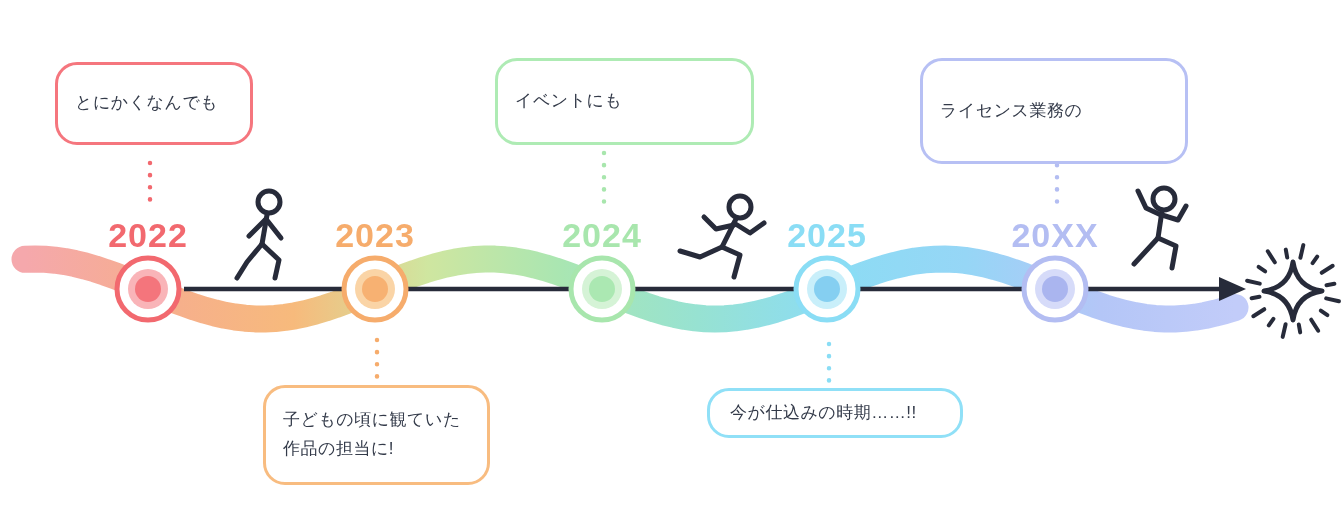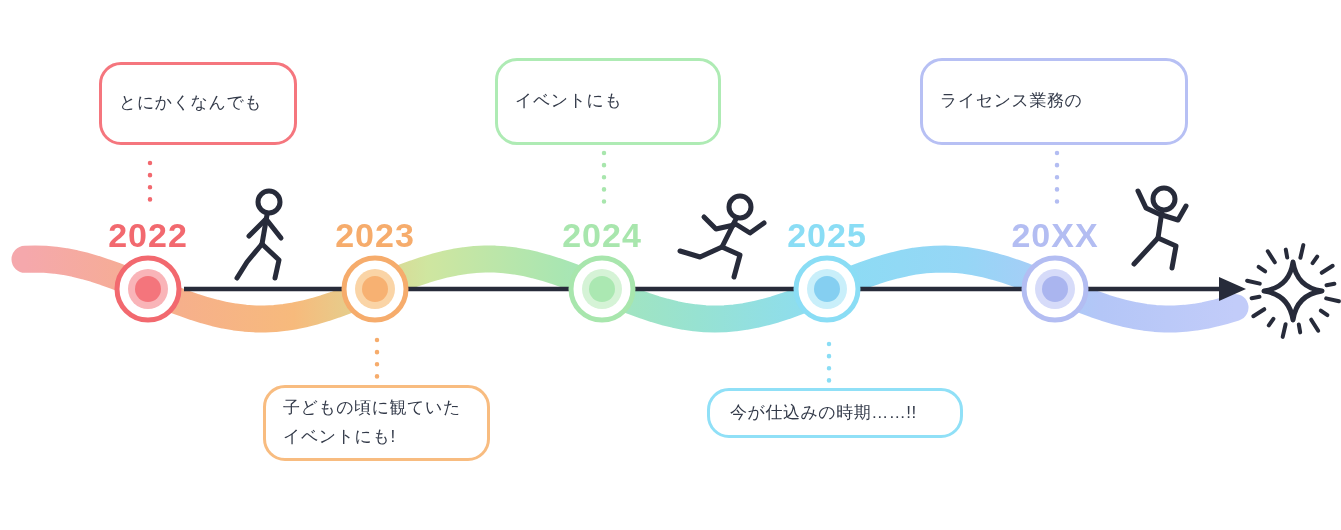--- a/index.html
+++ b/index.html
@@ -7,25 +7,25 @@
   #stage{position:relative;width:1341px;height:530px;background:#fff;overflow:hidden;}
   #tl-svg{position:absolute;left:0;top:0;}
 
   .bubble{
     position:absolute;box-sizing:border-box;background:#fff;
     border:3px solid #ccc;border-radius:22px;
     color:#333A49;font-size:17px;line-height:1.7;letter-spacing:.5px;
     padding:12px 17px;display:flex;flex-direction:column;justify-content:center;
   }
   .bubble .bl{display:block;white-space:nowrap;}
-  .bubble-1{left:55px;top:62px;width:198px;height:83px;border-color:#F5767E;margin-left:44px;}
-  .bubble-2{left:263px;top:385px;width:227px;height:76px;border-color:#F8BC80;}
-  .bubble-3{left:495px;top:58px;width:226px;height:87px;border-color:#AEEBB4;}
+  .bubble-1{left:55px;top:62px;width:198px;height:83px;border-color:#F5767E;}
+  .bubble-2{left:263px;top:385px;width:227px;height:100px;border-color:#F8BC80;}
+  .bubble-3{left:495px;top:58px;width:259px;height:87px;border-color:#AEEBB4;}
   .bubble-4{left:707px;top:388px;width:256px;height:50px;border-color:#90E0F7;padding:16px 20px;}
-  .bubble-5{left:920px;top:58px;width:268px;height:87px;border-color:#B7C0F4;}
+  .bubble-5{left:920px;top:58px;width:268px;height:106px;border-color:#B7C0F4;}
 
   .year{font-weight:bold;letter-spacing:1px;}
   .figure{stroke:#272B3A;stroke-width:5;fill:none;stroke-linecap:round;stroke-linejoin:round;}
   .figure .head{fill:#fff;}
   .rays line{stroke:#272B3A;stroke-width:4;stroke-linecap:round;}
 </style>
 </head>
 <body>
 
 <div id="stage">
@@ -137,21 +137,21 @@
           <line x1="33.5" y1="-5.8" x2="41.4" y2="-7.2"></line>
         </g>
     </g>
   </svg>
 
   <div class="bubble bubble-1">
     <span class="bl">とにかくなんでも</span>
   </div>
   <div class="bubble bubble-2">
     <span class="bl">子どもの頃に観ていた</span>
-    <span class="bl">イベントにも!</span>
+    <span class="bl">作品の担当に!</span>
   </div>
   <div class="bubble bubble-3">
     <span class="bl">イベントにも</span>
   </div>
   <div class="bubble bubble-4">
     <span class="bl">今が仕込みの時期……!!</span>
   </div>
   <div class="bubble bubble-5">
     <span class="bl">ライセンス業務の</span>
   </div>

